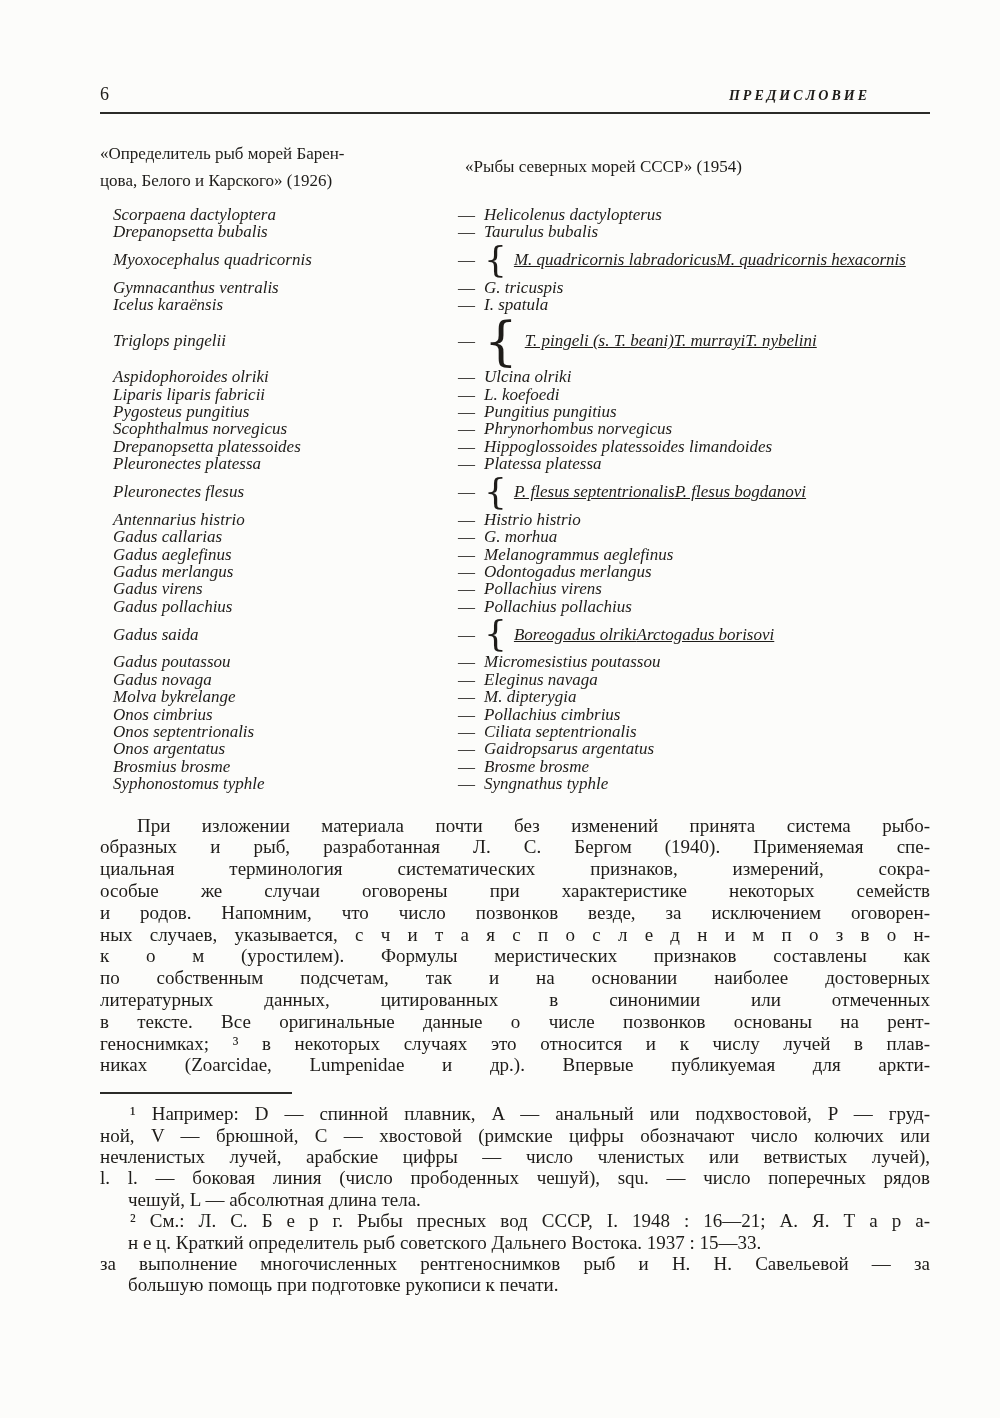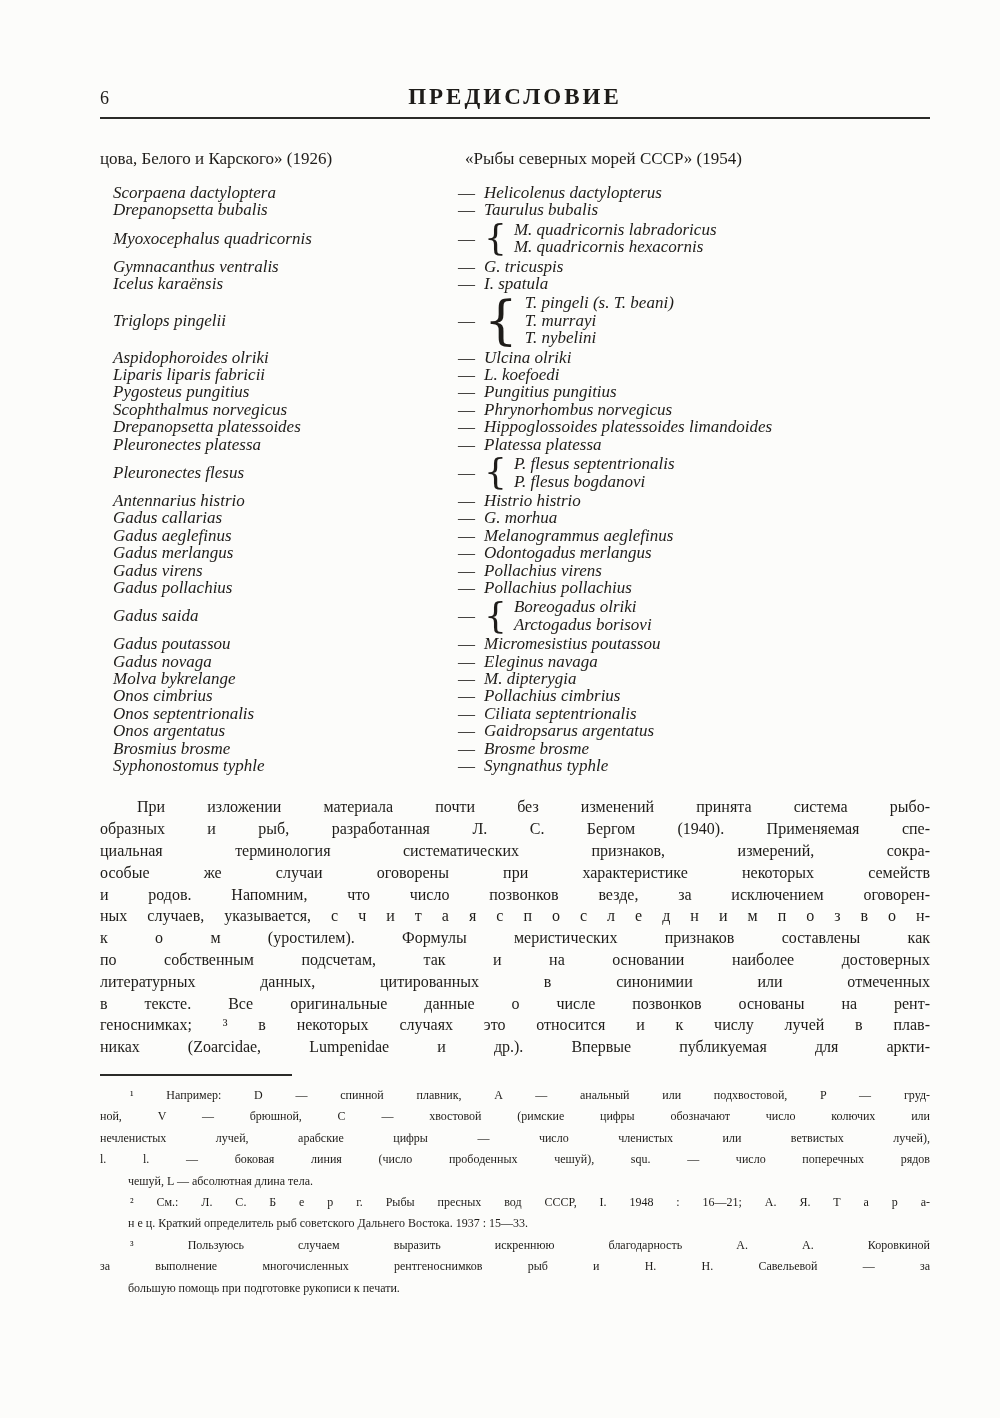--- a/index.html
+++ b/index.html
@@ -5,68 +5,69 @@
   html,body{margin:0;padding:0;background:#d9d9d6;}
   .page{
     width:1000px;height:1418px;background:#fcfcfa;color:#1e1c19;
     font-family:"Liberation Serif","DejaVu Serif",serif;
     position:relative;box-sizing:border-box;
     padding:84px 70px 0 100px;overflow:hidden;
   }
   
   .hdr{display:flex;align-items:baseline;}
   .pagenum{font-size:18px;width:60px;}
-  .running-title{flex:1;text-align:center;font-weight:bold;
-    font-size:23px;letter-spacing:3px;padding-right:60px;}
+  .running-title{flex:1;text-align:right;font-style:italic;font-weight:bold;
+    font-size:14px;letter-spacing:3px;padding-right:60px;}
   .hrule{border:0;border-top:2px solid #2b2b28;margin:7px 0 0 0;}
 
   
   .cmp-head{display:flex;margin-top:26px;}
   .cmp-head-left{width:365px;font-size:17px;line-height:27px;}
   .cmp-head-right{flex:1;font-size:17px;align-self:center;}
 
   
   .splist{margin:12px 0 7px 13px;}
   .sp-row{display:flex;align-items:center;}
   .sp-row.grp{margin:2px 0;}
   .sp-left{width:345px;font-style:italic;font-size:17px;line-height:17.4px;}
   .sp-right{display:flex;align-items:center;}
   .nm{font-style:italic;font-size:17px;line-height:17.4px;white-space:nowrap;}
   .dash{font-size:17px;margin-right:9px;line-height:17.4px;}
-  .stack{display:flex;flex-direction:column;}
+  .stack{display:flex;flex-direction:row;text-decoration:underline;}
   .brace{display:inline-block;font-family:"DejaVu Serif",serif;font-weight:400;
     margin:0 7px 0 0;line-height:0.95;}
   .b2{font-size:36px;}
   .b3{font-size:53px;}
 
   
-  .para{margin-top:22px;font-size:16px;line-height:21.8px;}
+  .para{margin-top:22px;font-size:19px;line-height:21.8px;}
   .pline{text-align:justify;text-align-last:justify;white-space:normal;}
   .pline.first{text-indent:37px;}
 
   
   .fn-rule{border:0;border-top:2px solid #2b2b28;width:192px;margin:16px 0 0 0;}
-  .footnotes{margin-top:9px;font-size:12px;line-height:21.4px;}
+  .footnotes{margin-top:9px;font-size:19px;line-height:21.4px;}
   .fnline{text-align:justify;text-align-last:justify;}
   .fnline.first{text-indent:30px;}
   .fnline.endline{text-align-last:left;margin-left:28px;}
 </style>
 </head>
 <body>
 
 <div class="page">
 
   <div class="hdr">
     <span class="pagenum">6</span>
     <span class="running-title">ПРЕДИСЛОВИЕ</span>
   </div>
   <hr class="hrule">
 
   <div class="cmp-head">
     <div class="cmp-head-left">
+      <div>«Определитель рыб морей Барен-</div>
       <div>цова, Белого и Карского» (1926)</div>
     </div>
     <div class="cmp-head-right">«Рыбы северных морей СССР» (1954)</div>
   </div>
 
   <div class="splist">
 
     <div class="sp-row">
       <span class="sp-left">Scorpaena dactyloptera</span>
       <span class="sp-right">
@@ -333,19 +334,18 @@
       <div class="fnline">ной, V — брюшной, C — хвостовой (римские цифры обозначают число колючих или</div>
       <div class="fnline">нечленистых лучей, арабские цифры — число членистых или ветвистых лучей),</div>
       <div class="fnline">l. l. — боковая линия (число прободенных чешуй), squ. — число поперечных рядов</div>
       <div class="fnline endline">чешуй, L — абсолютная длина тела.</div>
     </div>
     <div>
       <div class="fnline first">² См.: Л. С. Б е р г. Рыбы пресных вод СССР, I. 1948 : 16—21; А. Я. Т а р а-</div>
       <div class="fnline endline">н е ц. Краткий определитель рыб советского Дальнего Востока. 1937 : 15—33.</div>
     </div>
     <div>
-      <div class="fnline first">³ Пользуюсь случаем выразить искреннюю благодарность А. А. Коровкиной</div>
       <div class="fnline">за выполнение многочисленных рентгеноснимков рыб и Н. Н. Савельевой — за</div>
       <div class="fnline endline">большую помощь при подготовке рукописи к печати.</div>
     </div>
   </div>
 
 </div>
 
 </body></html>

